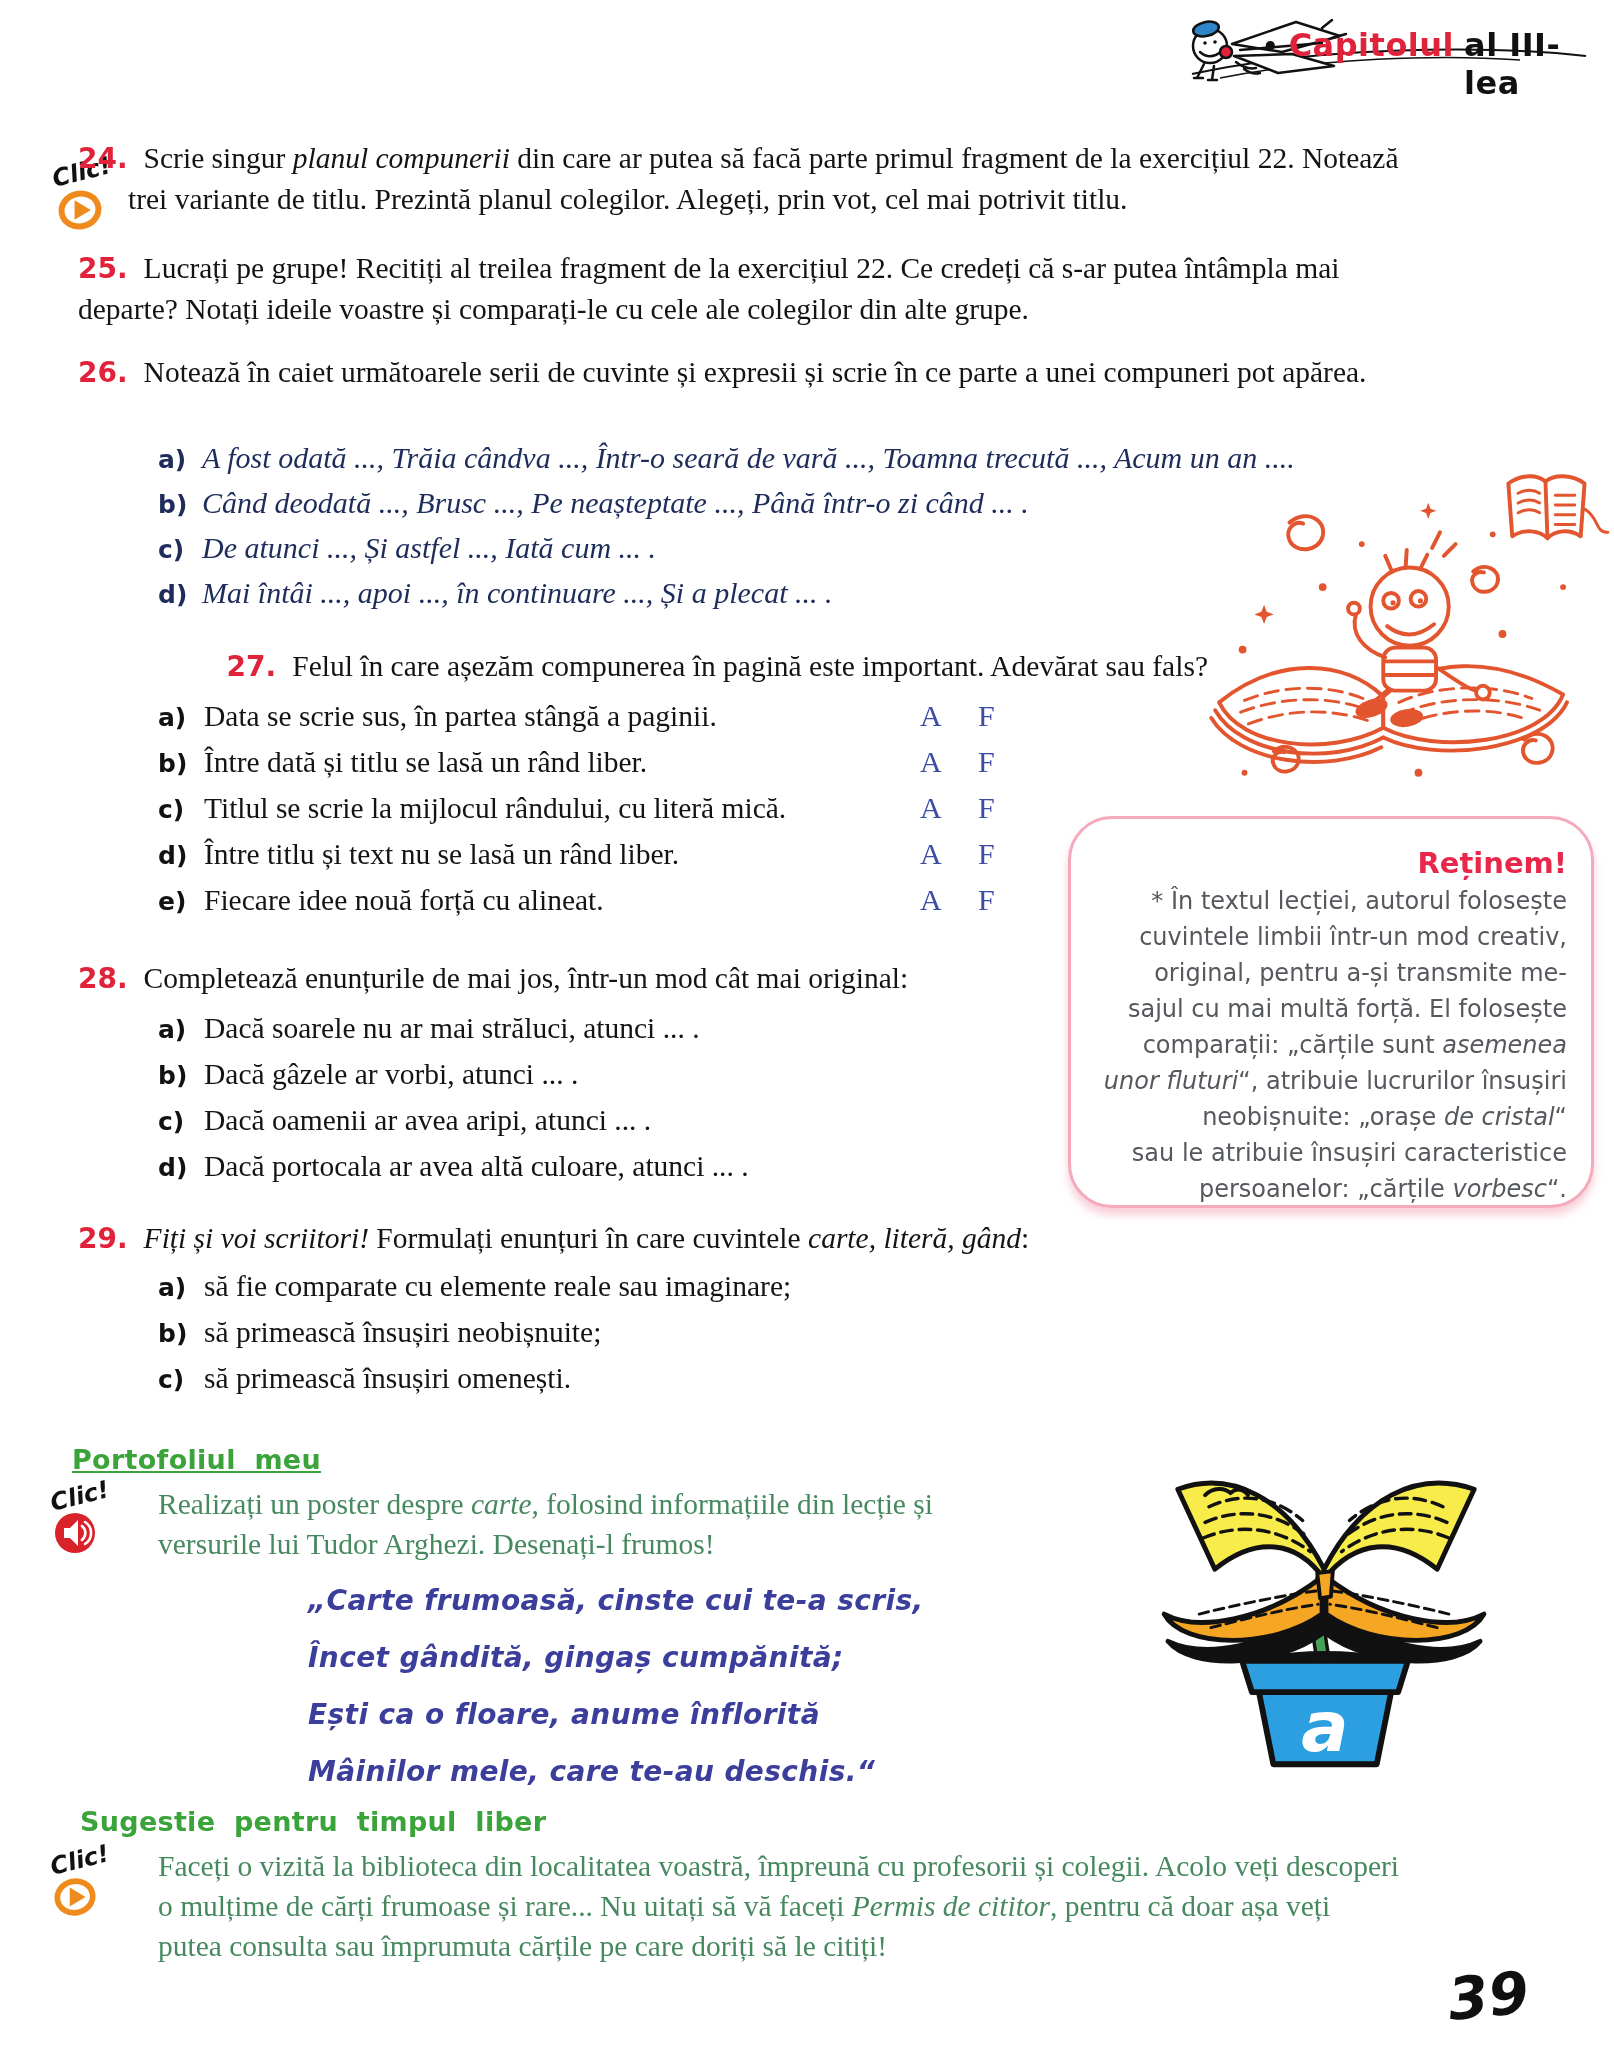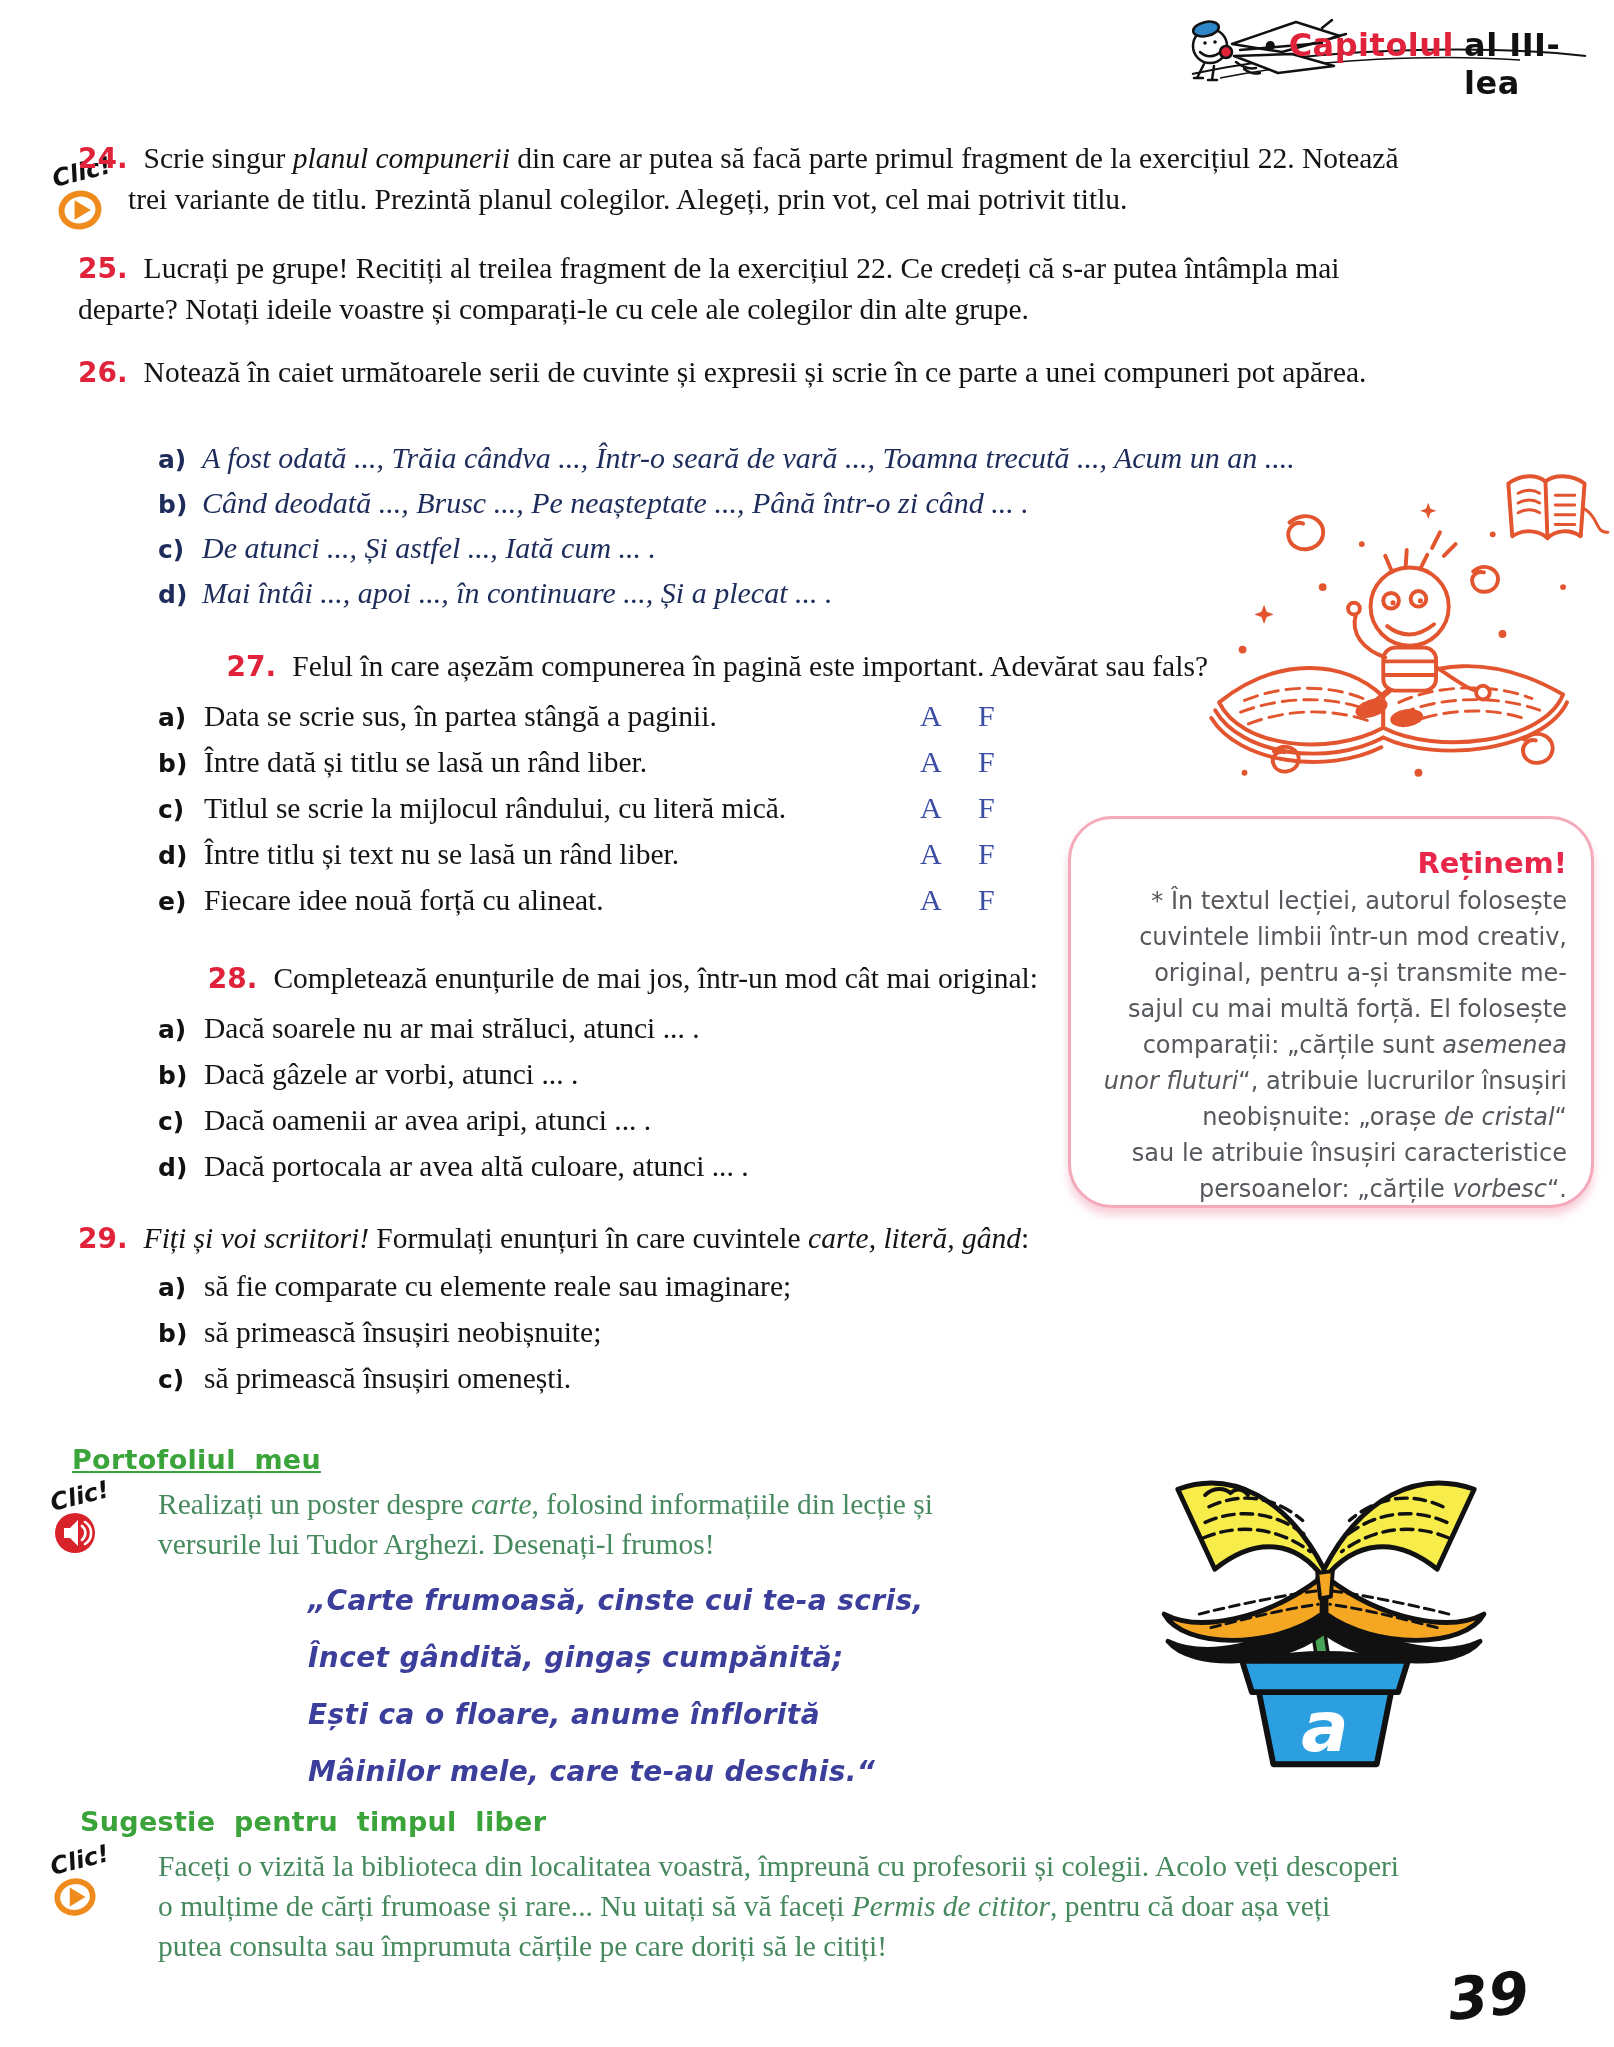--- a/index.html
+++ b/index.html
@@ -235,21 +235,21 @@
     <div class="rline"><span>cuvintele limbii într-un mod creativ,</span></div>
     <div class="rline"><span>original, pentru a-și transmite me-</span></div>
     <div class="rline"><span>sajul cu mai multă forță. El folosește</span></div>
     <div class="rline"><span>comparații: „cărțile sunt </span><span class="it">asemenea</span></div>
     <div class="rline"><span class="it">unor fluturi</span><span>“, atribuie lucrurilor însușiri</span></div>
     <div class="rline"><span>neobișnuite: „orașe </span><span class="it">de cristal</span><span>“</span></div>
     <div class="rline"><span>sau le atribuie însușiri caracteristice</span></div>
     <div class="rline"><span>persoanelor: „cărțile </span><span class="it">vorbesc</span><span>“.</span></div>
   </div>
 
-  <div class="abs ex" style="left:78px;top:958px;width:960px;text-align:right;">
+  <div class="abs ex" style="left:78px;top:958px;width:960px;">
     <div class="ex-line">
       <span class="ex-num">28.</span><span>Completează enunțurile de mai jos, într-un mod cât mai original:</span>
     </div>
   </div>
   <div class="abs items lh44" style="left:158px;top:1006px;">
     <div class="item-row">
       <span class="item-label">a)</span><span>Dacă soarele nu ar mai străluci, atunci ... .</span>
     </div>
     <div class="item-row">
       <span class="item-label">b)</span><span>Dacă gâzele ar vorbi, atunci ... .</span>

